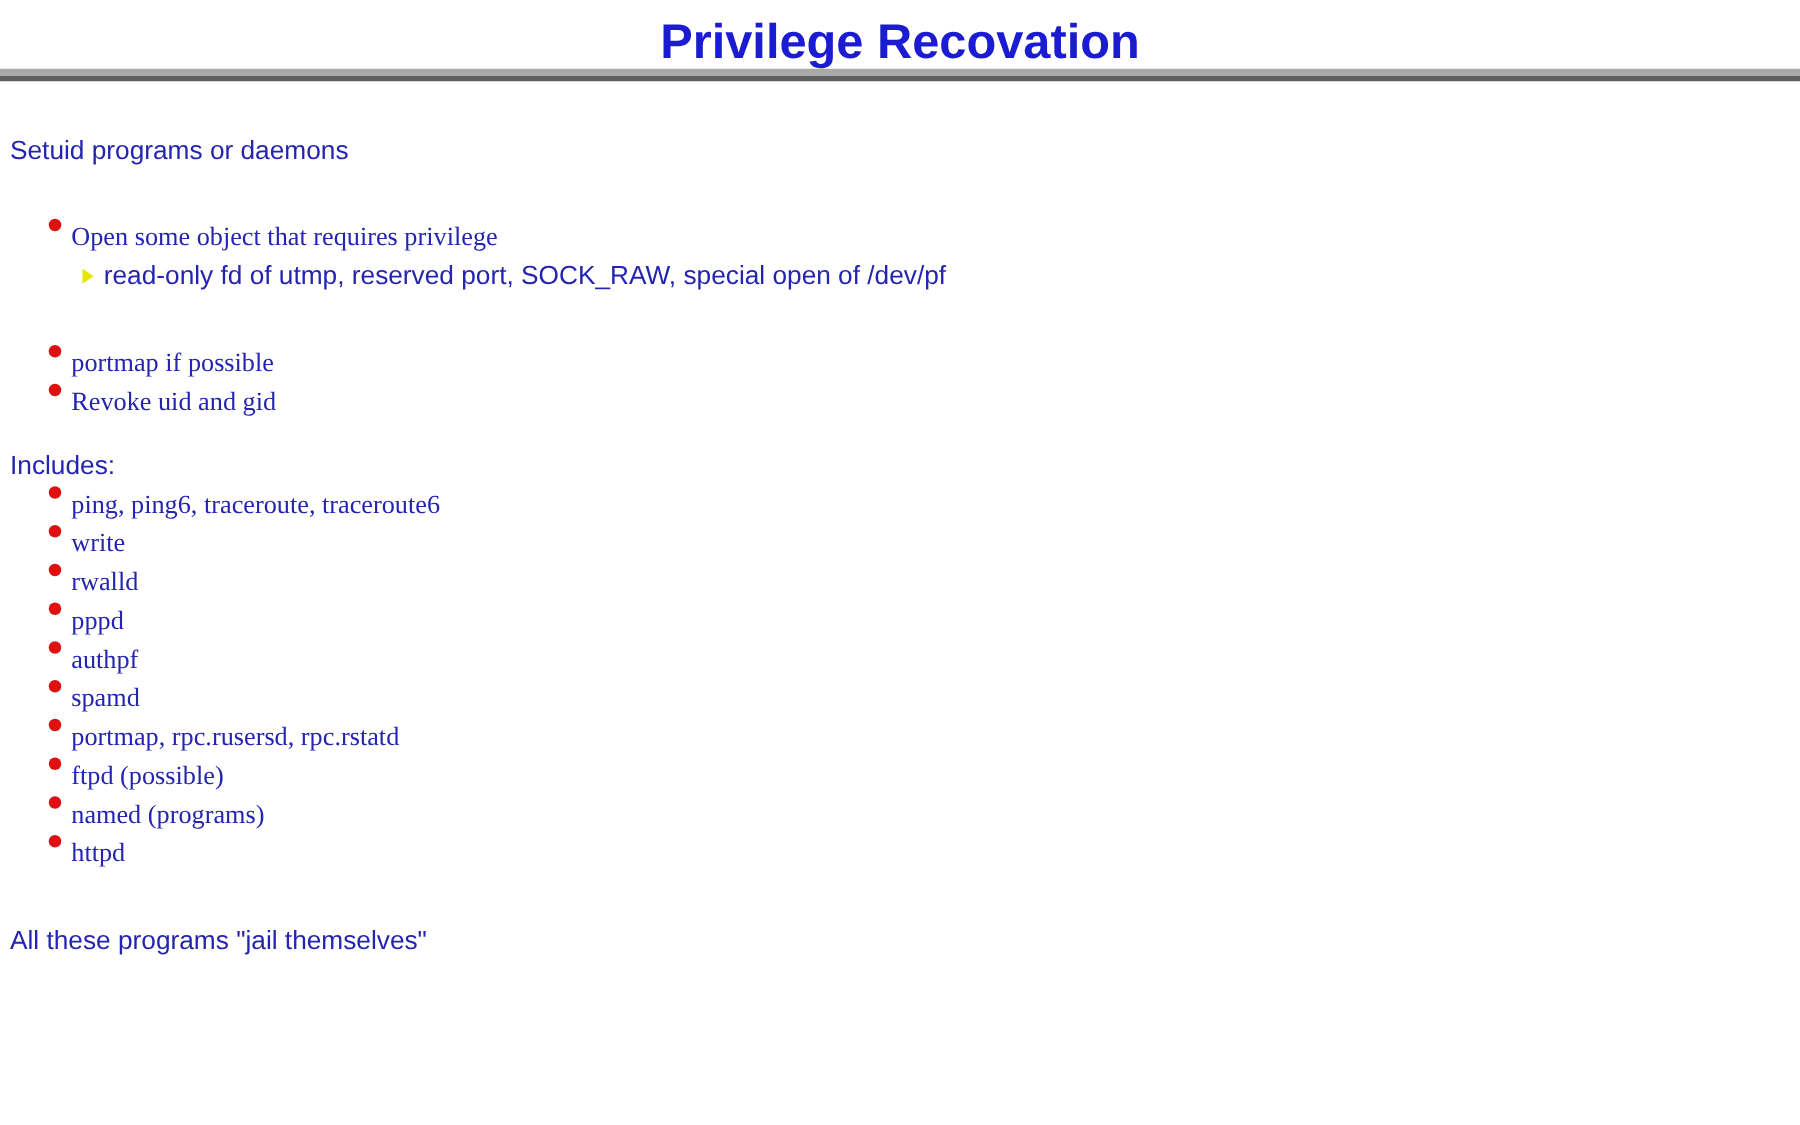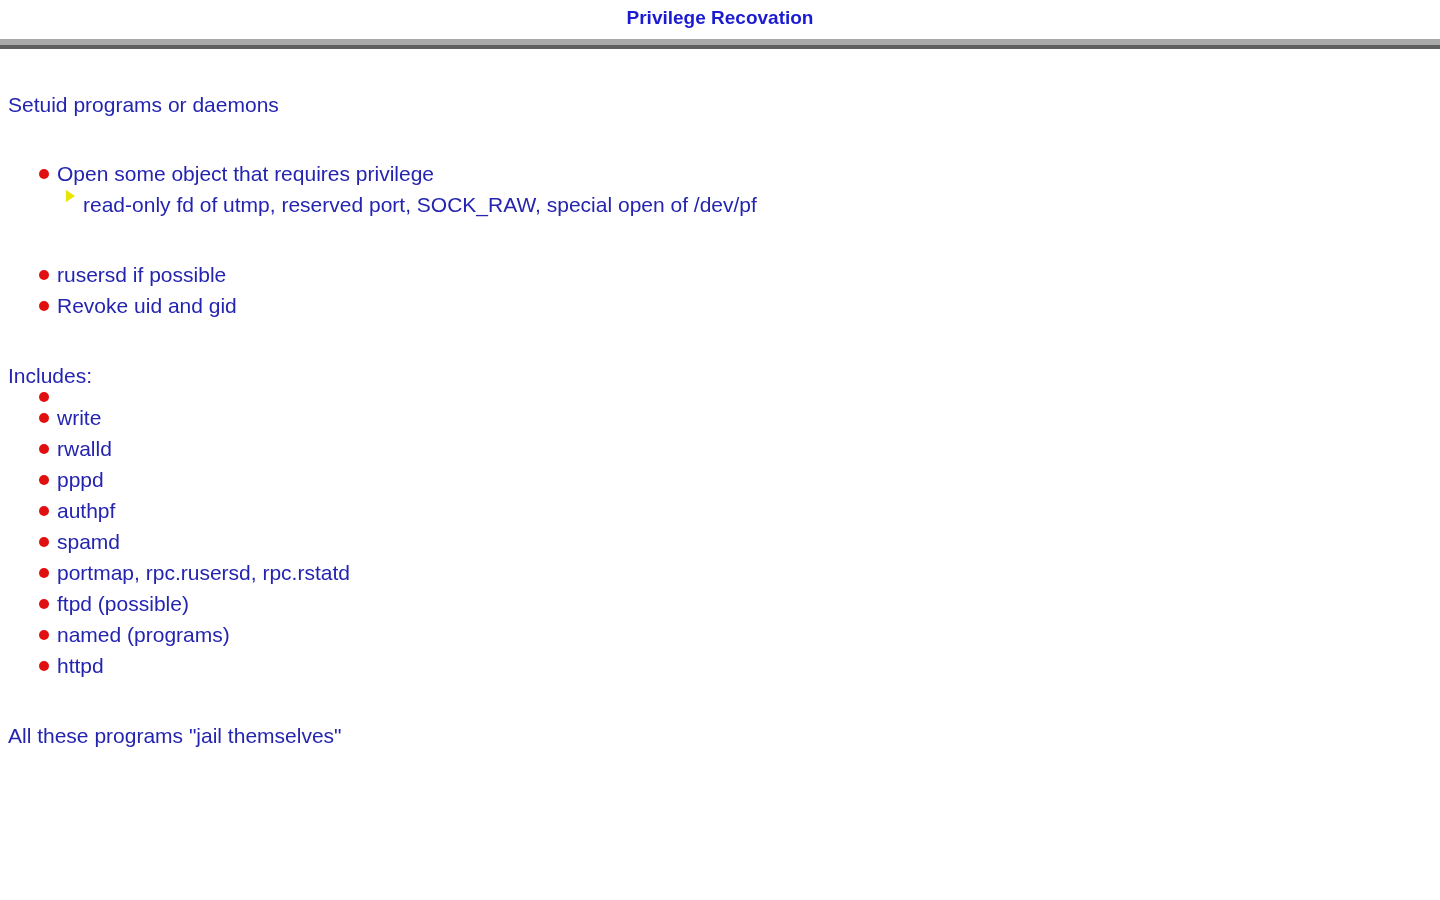--- a/index.html
+++ b/index.html
@@ -13,23 +13,23 @@
     overflow: hidden;
   }
   .slide {
     width: 1440px;
     height: 900px;
     position: relative;
     background: #ffffff;
   }
   .slide-title {
     margin: 0;
-    padding-top: 0;
+    padding-top: 16px;
     text-align: center;
-    font-size: 19px;
+    font-size: 39px;
     line-height: 36px;
     font-weight: bold;
     color: #1b1bd2;
     letter-spacing: 0px;
   }
   .title-rule {
     margin-top: 3px;
     height: 10px;
     width: 100%;
     background: linear-gradient(to bottom, #a9a9a9 0%, #a9a9a9 55%, #5f5f5f 55%, #5f5f5f 100%);
@@ -47,51 +47,52 @@
   ul.bullet-list {
     list-style: none;
     margin: 38px 0 0 0;
     padding: 0;
   }
   ul.bullet-list.tight {
     margin-top: 0;
   }
   ul.bullet-list li {
     display: flex;
-    align-items: center;
     padding-left: 31px;
+    font-family: Liberation Serif, serif;
   }
   li.gap-above {
     margin-top: 39px;
   }
   .dot {
     flex: 0 0 auto;
     width: 10px;
     height: 10px;
     border-radius: 50%;
     background: #e01010;
     margin-right: 8px;
     margin-top: 1px;
   }
   .sub-line {
     display: flex;
+    align-items: center;
     padding-left: 58px;
   }
   .tri {
     flex: 0 0 auto;
     width: 0;
     height: 0;
     border-top: 6px solid transparent;
     border-bottom: 6px solid transparent;
     border-left: 9px solid #e6e600;
     margin-right: 8px;
     margin-top: 1px;
   }
   .includes-heading {
-    margin: 39px 0 0 0;
+    margin: 20px 0 0 0;
   }
   .closing {
     margin: 39px 0 0 0;
   }
 </style>
 </head>
 <body>
 
 <div class="slide">
 
@@ -109,33 +110,34 @@
         <span>Open some object that requires privilege</span>
       </li>
     </ul>
     <div class="line sub-line">
       <span class="tri"></span>
       <span>read-only fd of utmp, reserved port, SOCK_RAW, special open of /dev/pf</span>
     </div>
     <ul class="bullet-list tight">
       <li class="line gap-above">
         <span class="dot"></span>
-        <span>rusersd if possible</span>
+        <span>portmap if possible</span>
       </li>
       <li class="line">
         <span class="dot"></span>
         <span>Revoke uid and gid</span>
       </li>
     </ul>
 
     <p class="line includes-heading">Includes:</p>
 
     <ul class="bullet-list tight">
       <li class="line">
         <span class="dot"></span>
+        <span>ping, ping6, traceroute, traceroute6</span>
       </li>
       <li class="line">
         <span class="dot"></span>
         <span>write</span>
       </li>
       <li class="line">
         <span class="dot"></span>
         <span>rwalld</span>
       </li>
       <li class="line">

